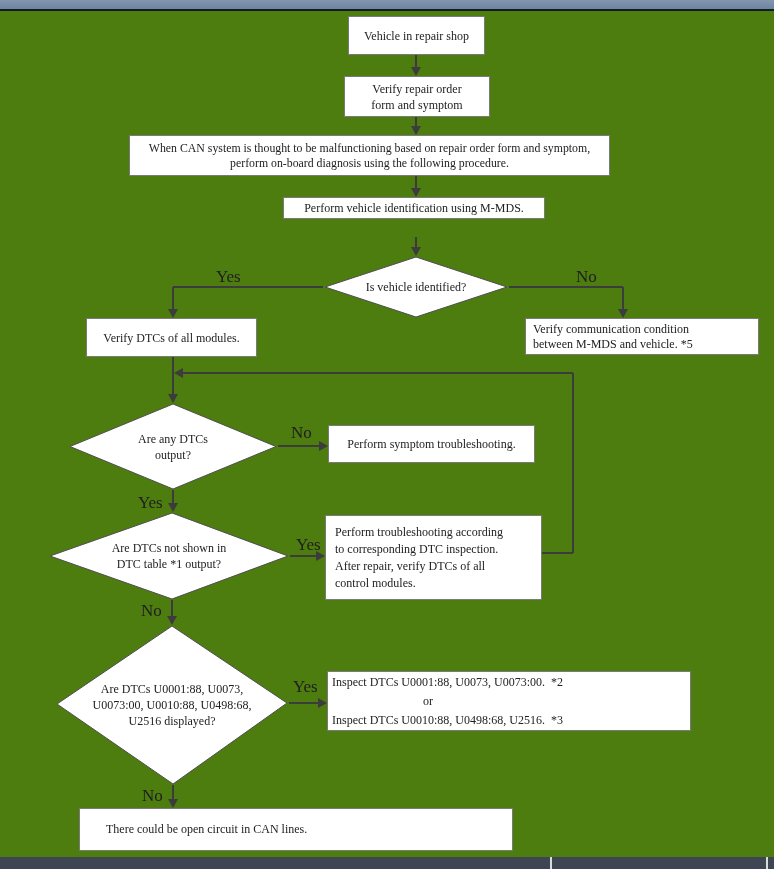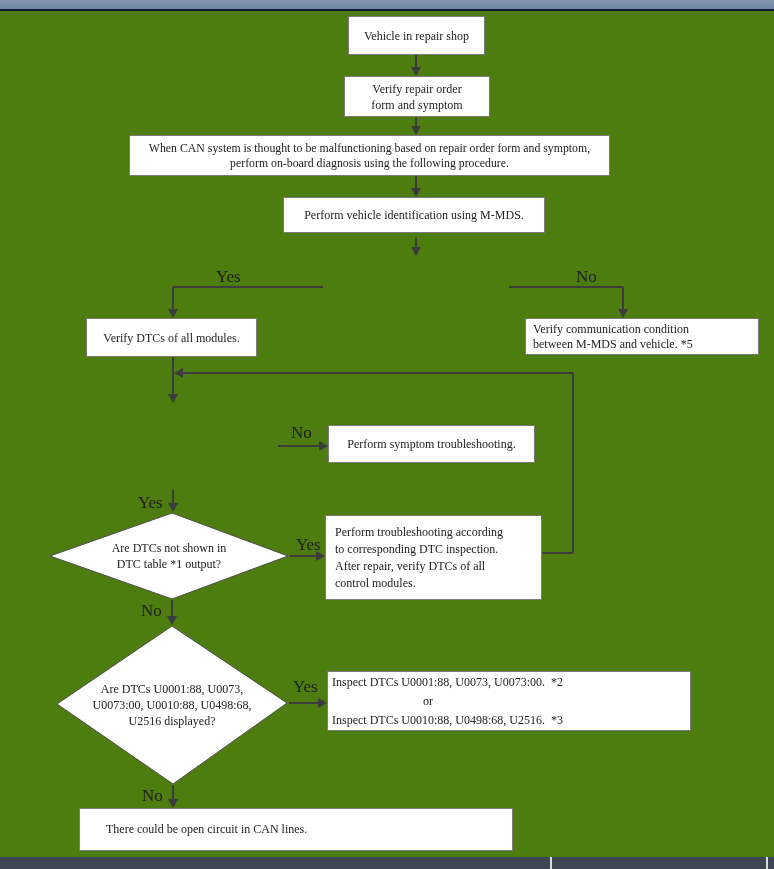--- a/index.html
+++ b/index.html
@@ -68,21 +68,21 @@
   <div class="pbox center fs11 lh15" style="left:129px;top:135px;width:481px;height:41px">
     <div class="bl">When CAN system is thought to be malfunctioning based on repair order form and symptom,</div>
     <div class="bl">perform on-board diagnosis using the following procedure.</div>
   </div>
 
   <div class="pbox center" style="left:344px;top:76px;width:146px;height:41px">
     <div class="bl">Verify repair order</div>
     <div class="bl">form and symptom</div>
   </div>
 
-  <div class="pbox center" style="left:283px;top:197px;width:262px;height:36px">
+  <div class="pbox center" style="left:283px;top:197px;width:262px;height:22px">
     <div class="bl">Perform vehicle identification using M-MDS.</div>
   </div>
 
   <div class="pbox center" style="left:86px;top:318px;width:171px;height:39px">
     <div class="bl">Verify DTCs of all modules.</div>
   </div>
 
   <div class="pbox leftal lh15" style="left:525px;top:318px;width:234px;height:37px;padding-left:7px">
     <div class="bl">Verify communication condition</div>
     <div class="bl">between M-MDS and vehicle. *5</div>
@@ -102,21 +102,38 @@
   <div class="pbox leftal lh19" style="left:327px;top:671px;width:364px;height:60px;padding-left:4px">
     <div class="bl">Inspect DTCs U0001:88, U0073, U0073:00.  *2</div>
     <div class="bl ind2">or</div>
     <div class="bl">Inspect DTCs U0010:88, U0498:68, U2516.  *3</div>
   </div>
 
   <div class="pbox leftal lh17" style="left:79px;top:808px;width:434px;height:43px;padding-left:26px">
     <div class="bl">There could be open circuit in CAN lines.</div>
   </div>
 
-
+  <div class="diamond" style="left:323px;top:256px;width:186px;height:62px">
+    <svg width="186" height="62">
+      <polygon points="93,1 184,31 93,61 2,31" fill="#ffffff" stroke="#4f4f4f" stroke-width="1"></polygon>
+    </svg>
+    <div class="dtext">
+      <div class="bl">Is vehicle identified?</div>
+    </div>
+  </div>
+
+  <div class="diamond" style="left:68px;top:403px;width:210px;height:87px">
+    <svg width="210" height="87">
+      <polygon points="105,1 208,43.5 105,86 2,43.5" fill="#ffffff" stroke="#4f4f4f" stroke-width="1"></polygon>
+    </svg>
+    <div class="dtext">
+      <div class="bl">Are any DTCs</div>
+      <div class="bl">output?</div>
+    </div>
+  </div>
 
   <div class="diamond" style="left:48px;top:512px;width:242px;height:88px">
     <svg width="242" height="88">
       <polygon points="124,1 240,44 124,87 2,44" fill="#ffffff" stroke="#4f4f4f" stroke-width="1"></polygon>
     </svg>
     <div class="dtext">
       <div class="bl">Are DTCs not shown in</div>
       <div class="bl">DTC table *1 output?</div>
     </div>
   </div>

